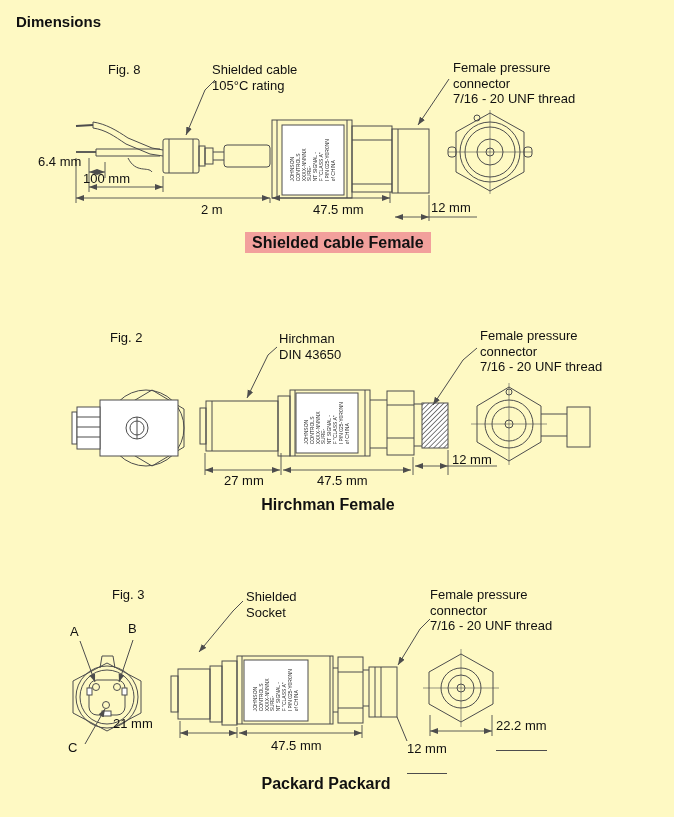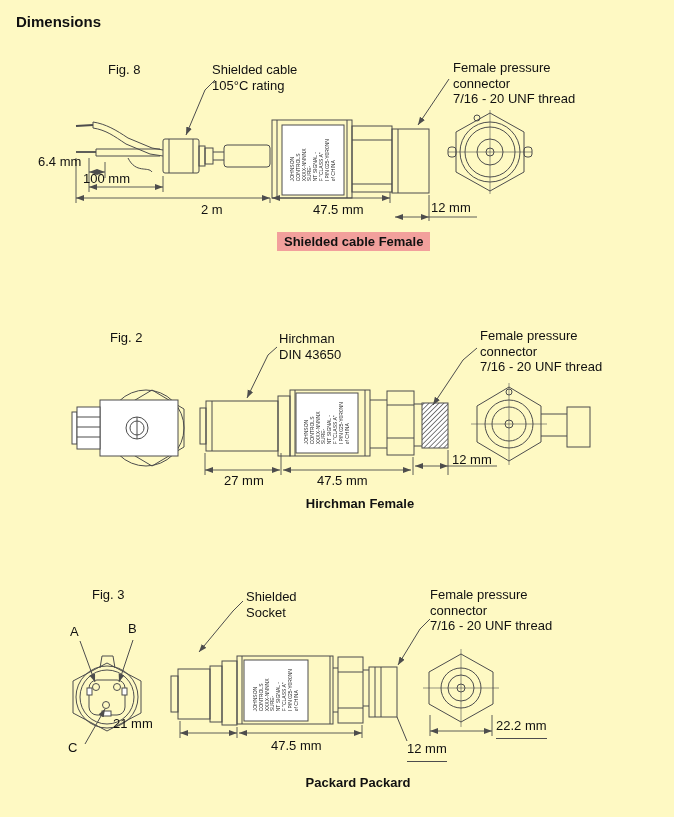--- a/index.html
+++ b/index.html
@@ -1,23 +1,23 @@
 <!DOCTYPE html>
 <html><head>
 <meta charset="utf-8">
 <style>
   html,body{margin:0;padding:0;background:#fff;}
   .page{position:relative;width:674px;height:817px;background:#fef9c3;
         font-family:"Liberation Sans",sans-serif;color:#111;overflow:hidden;}
   svg.lineart{position:absolute;left:0;top:0;}
   .t{position:absolute;font-size:13px;line-height:1.2;white-space:nowrap;color:#111;}
   .heading{font-size:15px;font-weight:bold;}
-  .cap{position:absolute;font-size:13px;font-weight:bold;text-align:center;margin-left:32px;}
+  .cap{position:absolute;font-size:16px;font-weight:bold;text-align:center;}
   .caption-hl{padding:2px 7px;}
-  .dim-u{border-bottom:1.2px solid #4d4d4d;padding-bottom:4px;}
+  .dim-u{border-bottom:1.2px solid #4d4d4d;padding-bottom:16px;}
   .body-label{position:absolute;display:flex;align-items:center;justify-content:center;overflow:hidden;}
   .body-label .rot{transform:rotate(-90deg);font-size:5px;line-height:1.18;white-space:nowrap;
                    color:#222;letter-spacing:0;}
   .body-label .rot div{height:5.8px;}
 </style>
 </head>
 <body>
 
 <div class="page">
 
@@ -252,21 +252,21 @@
         <div>CONTROLS</div>
         <div>XXXX-NNNNX</div>
         <div>SURE-</div>
         <div>NT SIGNAL -</div>
         <div>F "CLASS A"</div>
         <div>I P/N 025-Y0R0NN</div>
         <div>of CHINA</div>
       </div>
   </div>
 
-  <div class="t" style="left:92px;top:587px;">Fig. 3</div>
+  <div class="t" style="left:112px;top:587px;">Fig. 3</div>
   <div class="t" style="left:246px;top:589px;">
     <div>Shielded</div>
     <div>Socket</div>
   </div>
   <div class="t" style="left:430px;top:587px;">
     <div>Female pressure</div>
     <div>connector</div>
     <div>7/16 - 20 UNF thread</div>
   </div>
   <div class="t" style="left:70px;top:624px;">A</div>

